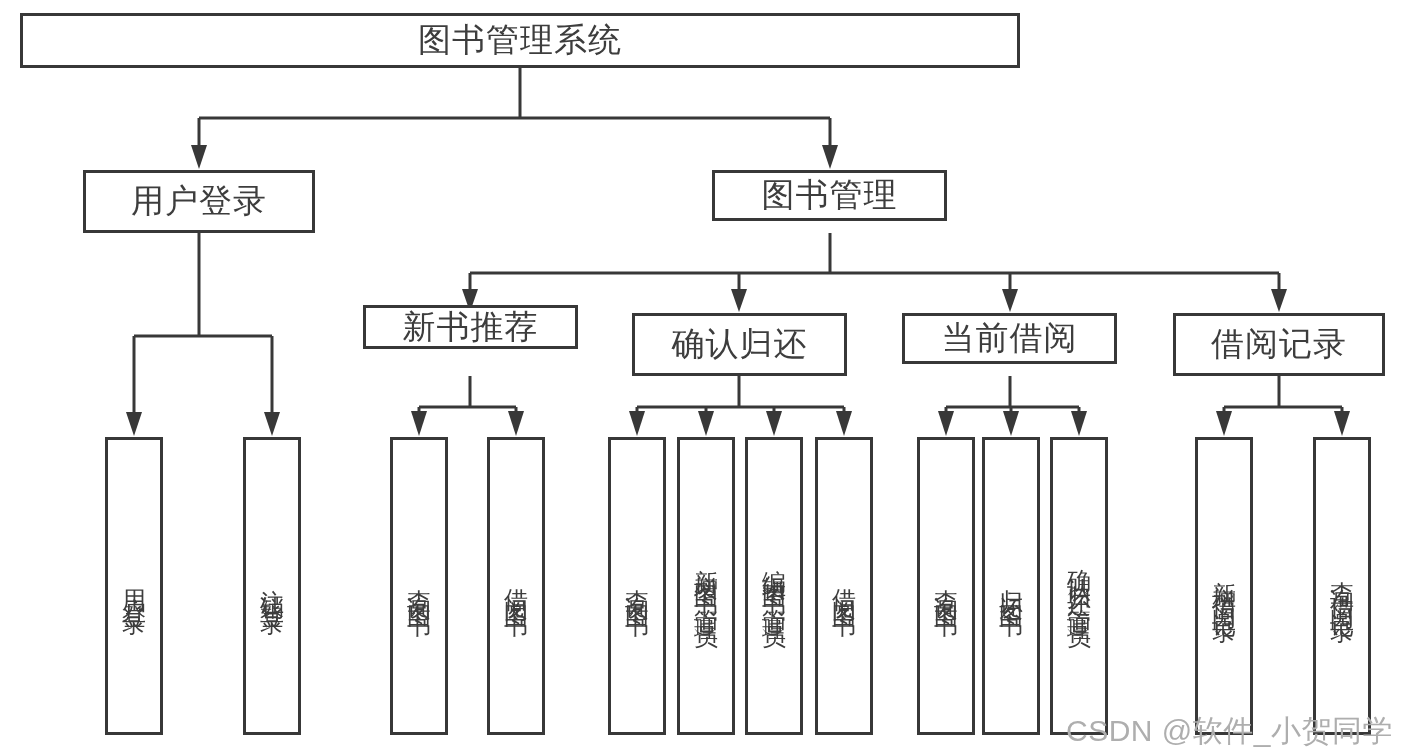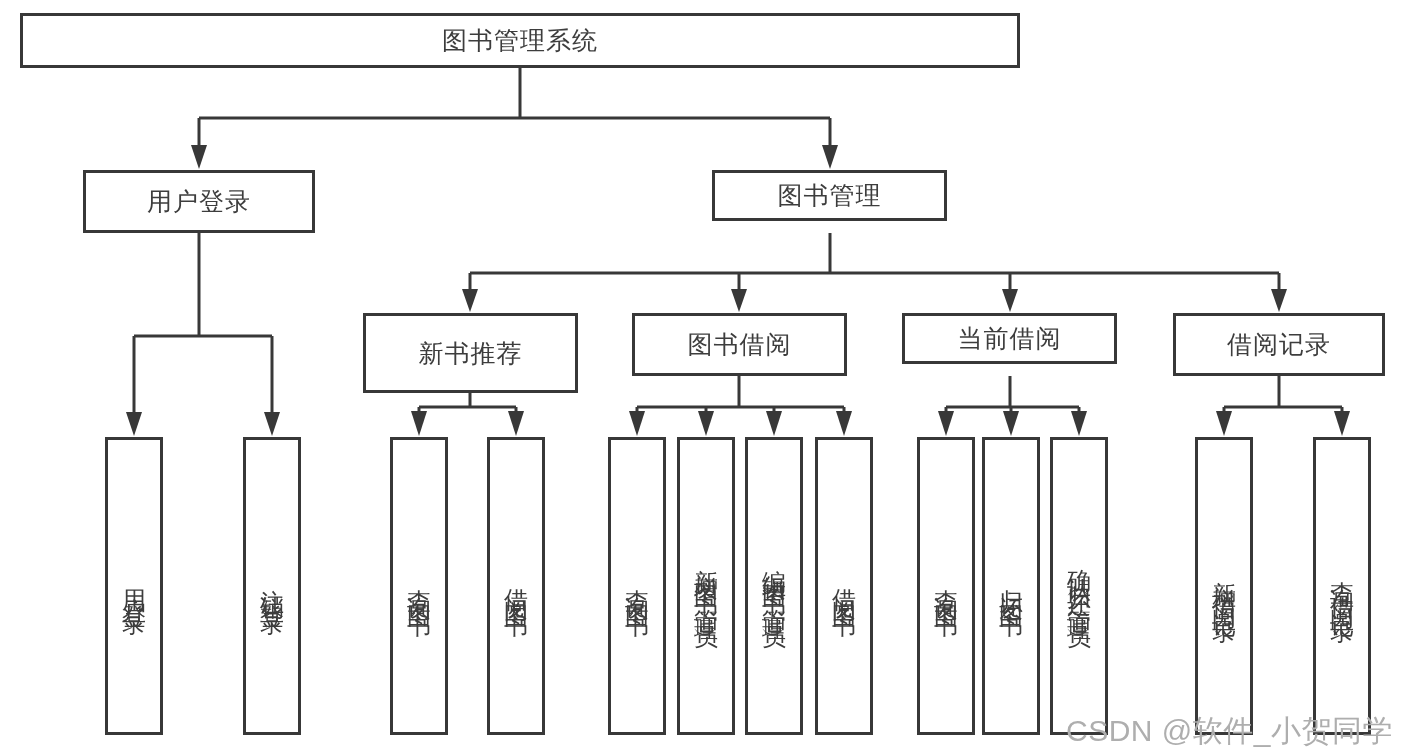--- a/index.html
+++ b/index.html
@@ -9,21 +9,21 @@
   }
   svg.wires{position:absolute;left:0;top:0;z-index:1;}
   svg.wires path{fill:none;stroke:#383838;stroke-width:3;}
   svg.wires line{stroke:#383838;stroke-width:3;}
   svg.wires polygon{fill:#383838;stroke:none;}
   .node{
     position:absolute;box-sizing:border-box;background:#ffffff;
     border:3px solid #383838;color:#3d3d3d;z-index:2;
     display:flex;align-items:center;justify-content:center;
   }
-  .node.h span{font-size:25px;letter-spacing:1px;white-space:nowrap;}
+  .node.h span{font-size:33px;letter-spacing:1px;white-space:nowrap;}
   .node.v span{
     writing-mode:vertical-rl;text-orientation:mixed;
     font-size:24px;line-height:1;letter-spacing:8px;white-space:nowrap;
   }
   .watermark{
     position:absolute;right:12px;top:711px;z-index:3;
     font-size:30px;color:#aeaeae;letter-spacing:0.5px;white-space:nowrap;
   }
 </style>
 </head>
@@ -104,25 +104,25 @@
     <span>图书管理系统</span>
   </div>
 
   <div class="node h" style="left:83px;top:170px;width:232px;height:63px">
     <span>用户登录</span>
   </div>
   <div class="node h" style="left:712px;top:170px;width:235px;height:51px">
     <span>图书管理</span>
   </div>
 
-  <div class="node h" style="left:363px;top:313px;width:215px;height:80px">
+  <div class="node h" style="left:363px;top:305px;width:215px;height:44px">
     <span>新书推荐</span>
   </div>
   <div class="node h" style="left:632px;top:313px;width:215px;height:63px">
-    <span>图书借阅</span>
+    <span>确认归还</span>
   </div>
   <div class="node h" style="left:902px;top:313px;width:215px;height:51px">
     <span>当前借阅</span>
   </div>
   <div class="node h" style="left:1173px;top:313px;width:212px;height:63px">
     <span>借阅记录</span>
   </div>
 
   <div class="node v" style="left:105px;top:437px;width:58px;height:298px">
     <span>用户登录</span>

